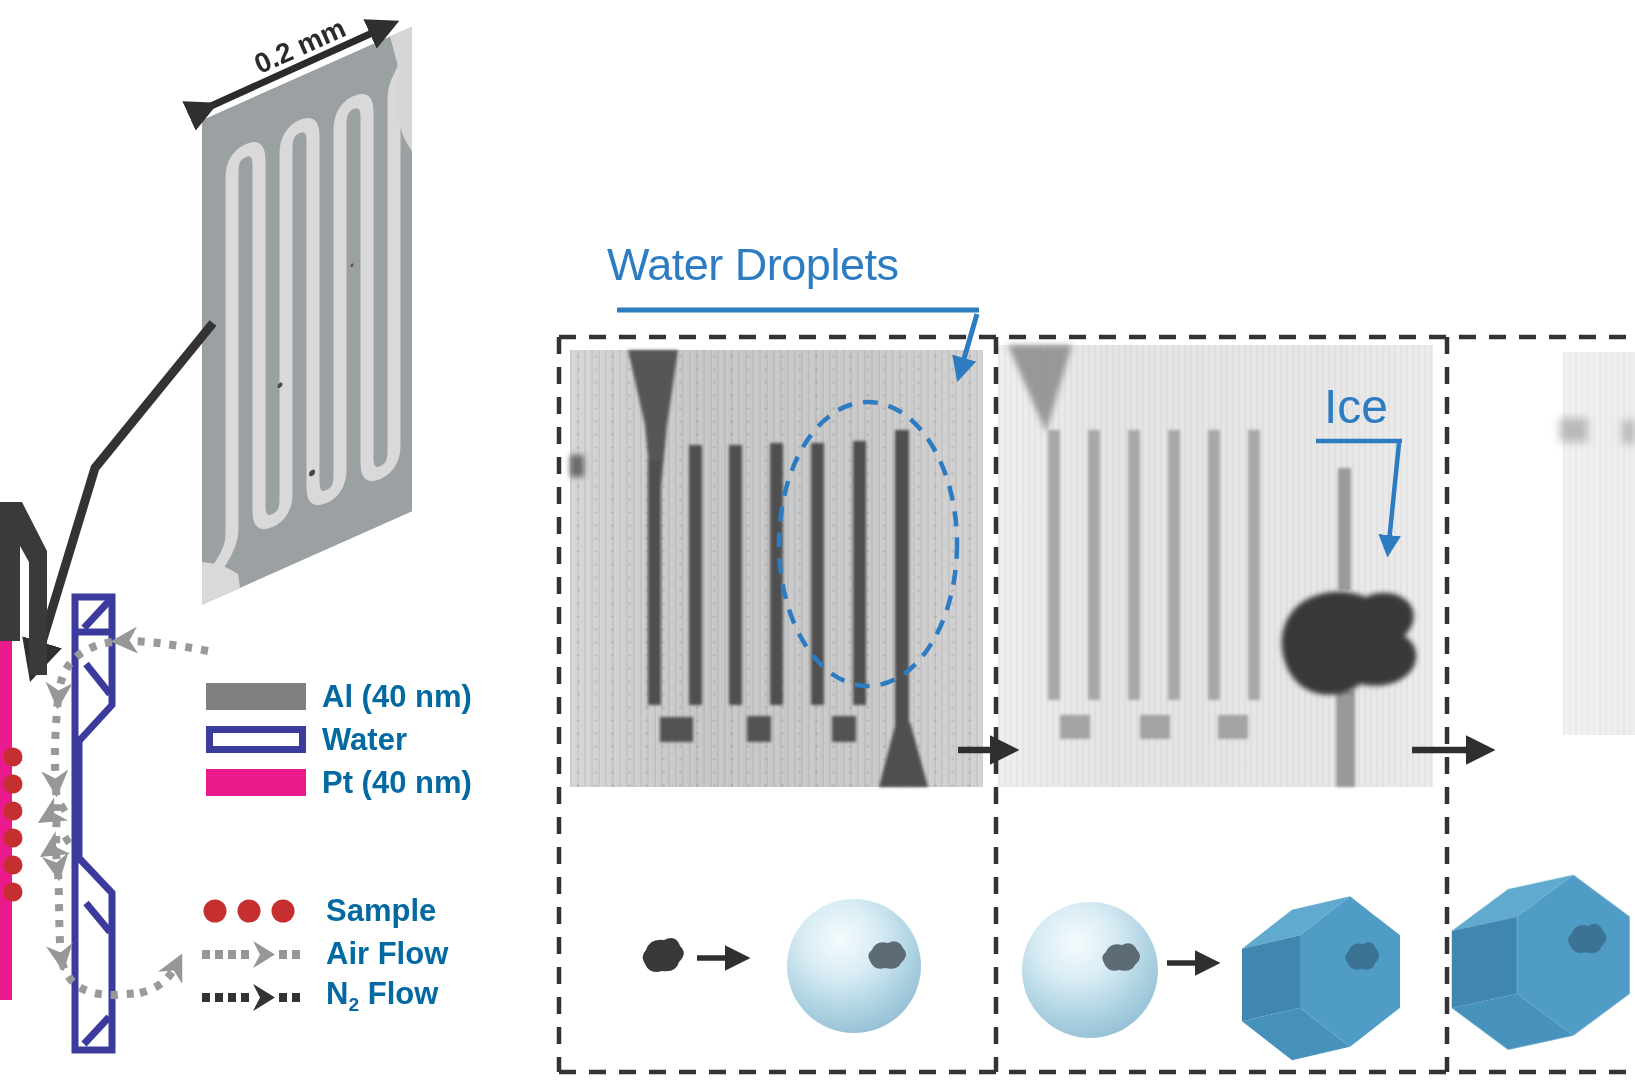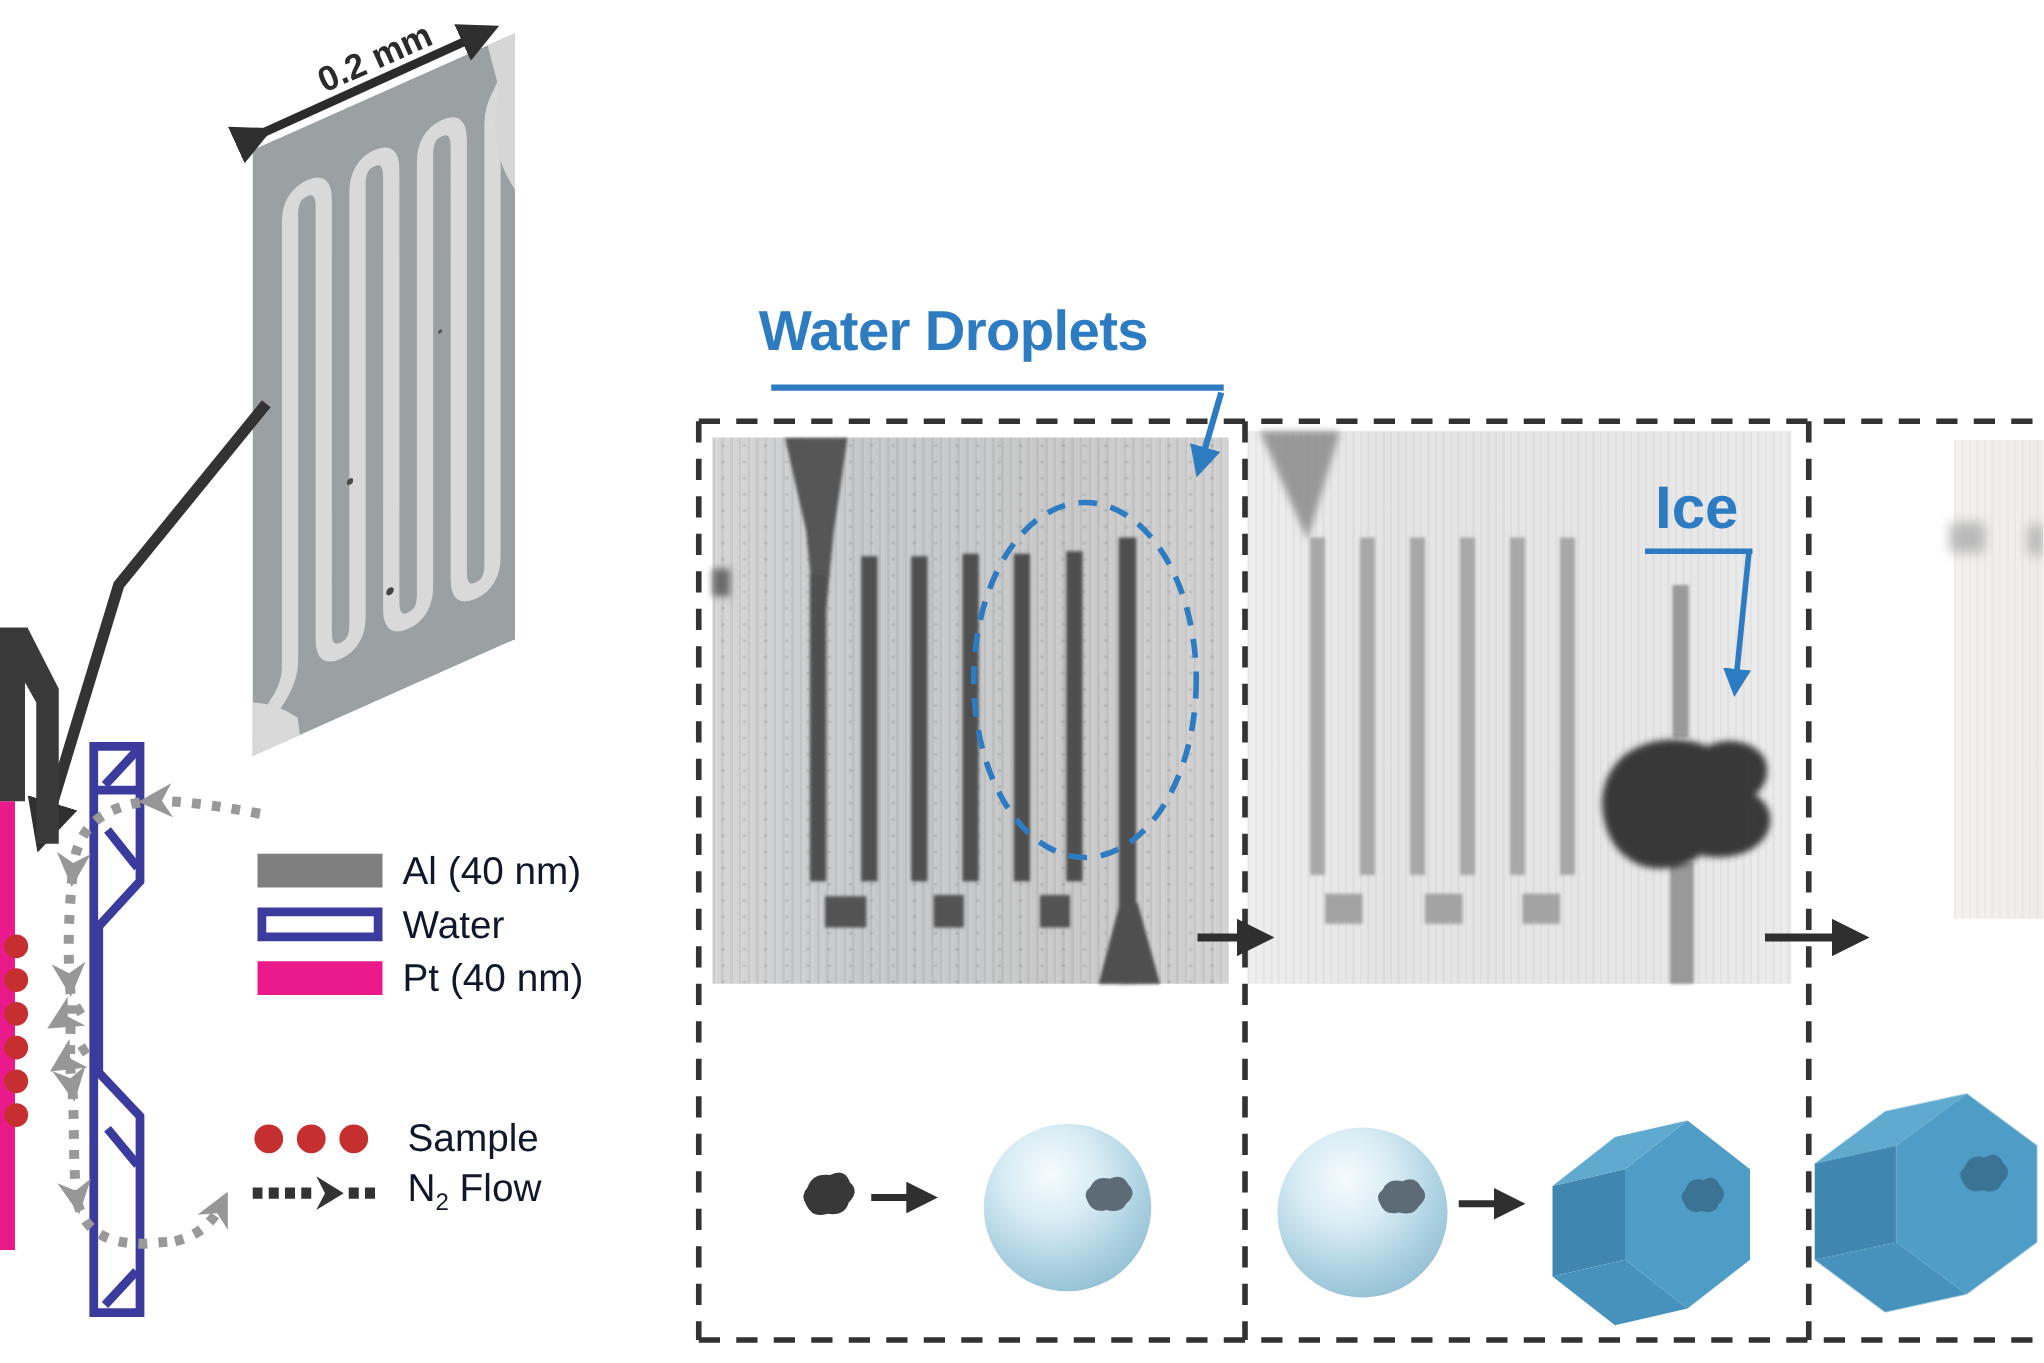--- a/index.html
+++ b/index.html
@@ -21,30 +21,30 @@
     background-image:
       repeating-linear-gradient(90deg, rgba(90,90,90,.05) 0 2px, transparent 2px 6px),
       linear-gradient(90deg,#efefef,#e4e4e4 25%,#e7e7e7 80%,#ececec);}
   #p3img{left:1563px;top:352px;width:72px;height:383px;
     background-image:
       repeating-linear-gradient(90deg, rgba(120,120,120,.05) 0 2px, transparent 2px 6px),
       linear-gradient(90deg,#f3f2f0,#eeedeb);}
   
   #vector-layer{left:0;top:0;z-index:2;pointer-events:none;}
   
-  .lbl{z-index:3;color:#2d7cc2;font-weight:bold;white-space:nowrap;}
+  .lbl{z-index:3;color:#2d7cc2;font-weight:normal;white-space:nowrap;}
   #water-label{left:607px;top:239px;font-size:45px;letter-spacing:-.5px;}
   #ice-label{left:1324px;top:379px;font-size:48px;}
   #scale-label{left:256px;top:50px;font-size:28px;font-weight:bold;color:#2b2b2b;
                transform:rotate(-24deg);transform-origin:0 50%;z-index:3;white-space:nowrap;}
   
   #legend-materials{left:206px;top:682px;z-index:3;}
   #legend-markers{left:202px;top:896px;z-index:3;}
   .leg-row{display:flex;align-items:center;height:29px;margin-bottom:14px;}
-  .leg-label{font-size:31px;font-weight:normal;color:#0f172a;margin-left:16px;line-height:1;}
+  .leg-label{font-size:31px;font-weight:bold;color:#0369a1;margin-left:16px;line-height:1;}
   .swatch{width:100px;height:27px;flex:0 0 auto;}
   .swatch.al{background:#7f7f7f;}
   .swatch.frame{background:#fff;border:7px solid #3b3b9e;width:86px;height:13px;}
   .swatch.wire{background:#3a3a3a;}
   .swatch.pt{background:#eb1a8c;}
   .mk-icon{width:108px;flex:0 0 auto;display:flex;align-items:center;}
   sub.n2{font-size:.62em;}
 </style>
 </head>
 <body>
@@ -250,20 +250,34 @@
         <svg width="100" height="30">
             <circle cx="13" cy="15" r="11.5" fill="#c62f2f"></circle>
             <circle cx="47" cy="15" r="11.5" fill="#c62f2f"></circle>
             <circle cx="81" cy="15" r="11.5" fill="#c62f2f"></circle>
           </svg>
       </div>
       <div class="leg-label">Sample</div>
     </div>
     <div class="leg-row">
       <div class="mk-icon">
+        <svg width="100" height="30" fill="#979797">
+            <rect x="0" y="11" width="8" height="9"></rect>
+            <rect x="13" y="11" width="8" height="9"></rect>
+            <rect x="26" y="11" width="8" height="9"></rect>
+            <rect x="39" y="11" width="8" height="9"></rect>
+            <polygon points="51,2 73,15.5 51,29 58,15.5"></polygon>
+            <rect x="77" y="11" width="8" height="9"></rect>
+            <rect x="90" y="11" width="8" height="9"></rect>
+          </svg>
+      </div>
+      <div class="leg-label">Air Flow</div>
+    </div>
+    <div class="leg-row">
+      <div class="mk-icon">
         <svg width="100" height="30" fill="#333">
             <rect x="0" y="11" width="8" height="9"></rect>
             <rect x="13" y="11" width="8" height="9"></rect>
             <rect x="26" y="11" width="8" height="9"></rect>
             <rect x="39" y="11" width="8" height="9"></rect>
             <polygon points="51,2 73,15.5 51,29 58,15.5"></polygon>
             <rect x="77" y="11" width="8" height="9"></rect>
             <rect x="90" y="11" width="8" height="9"></rect>
           </svg>
       </div>

